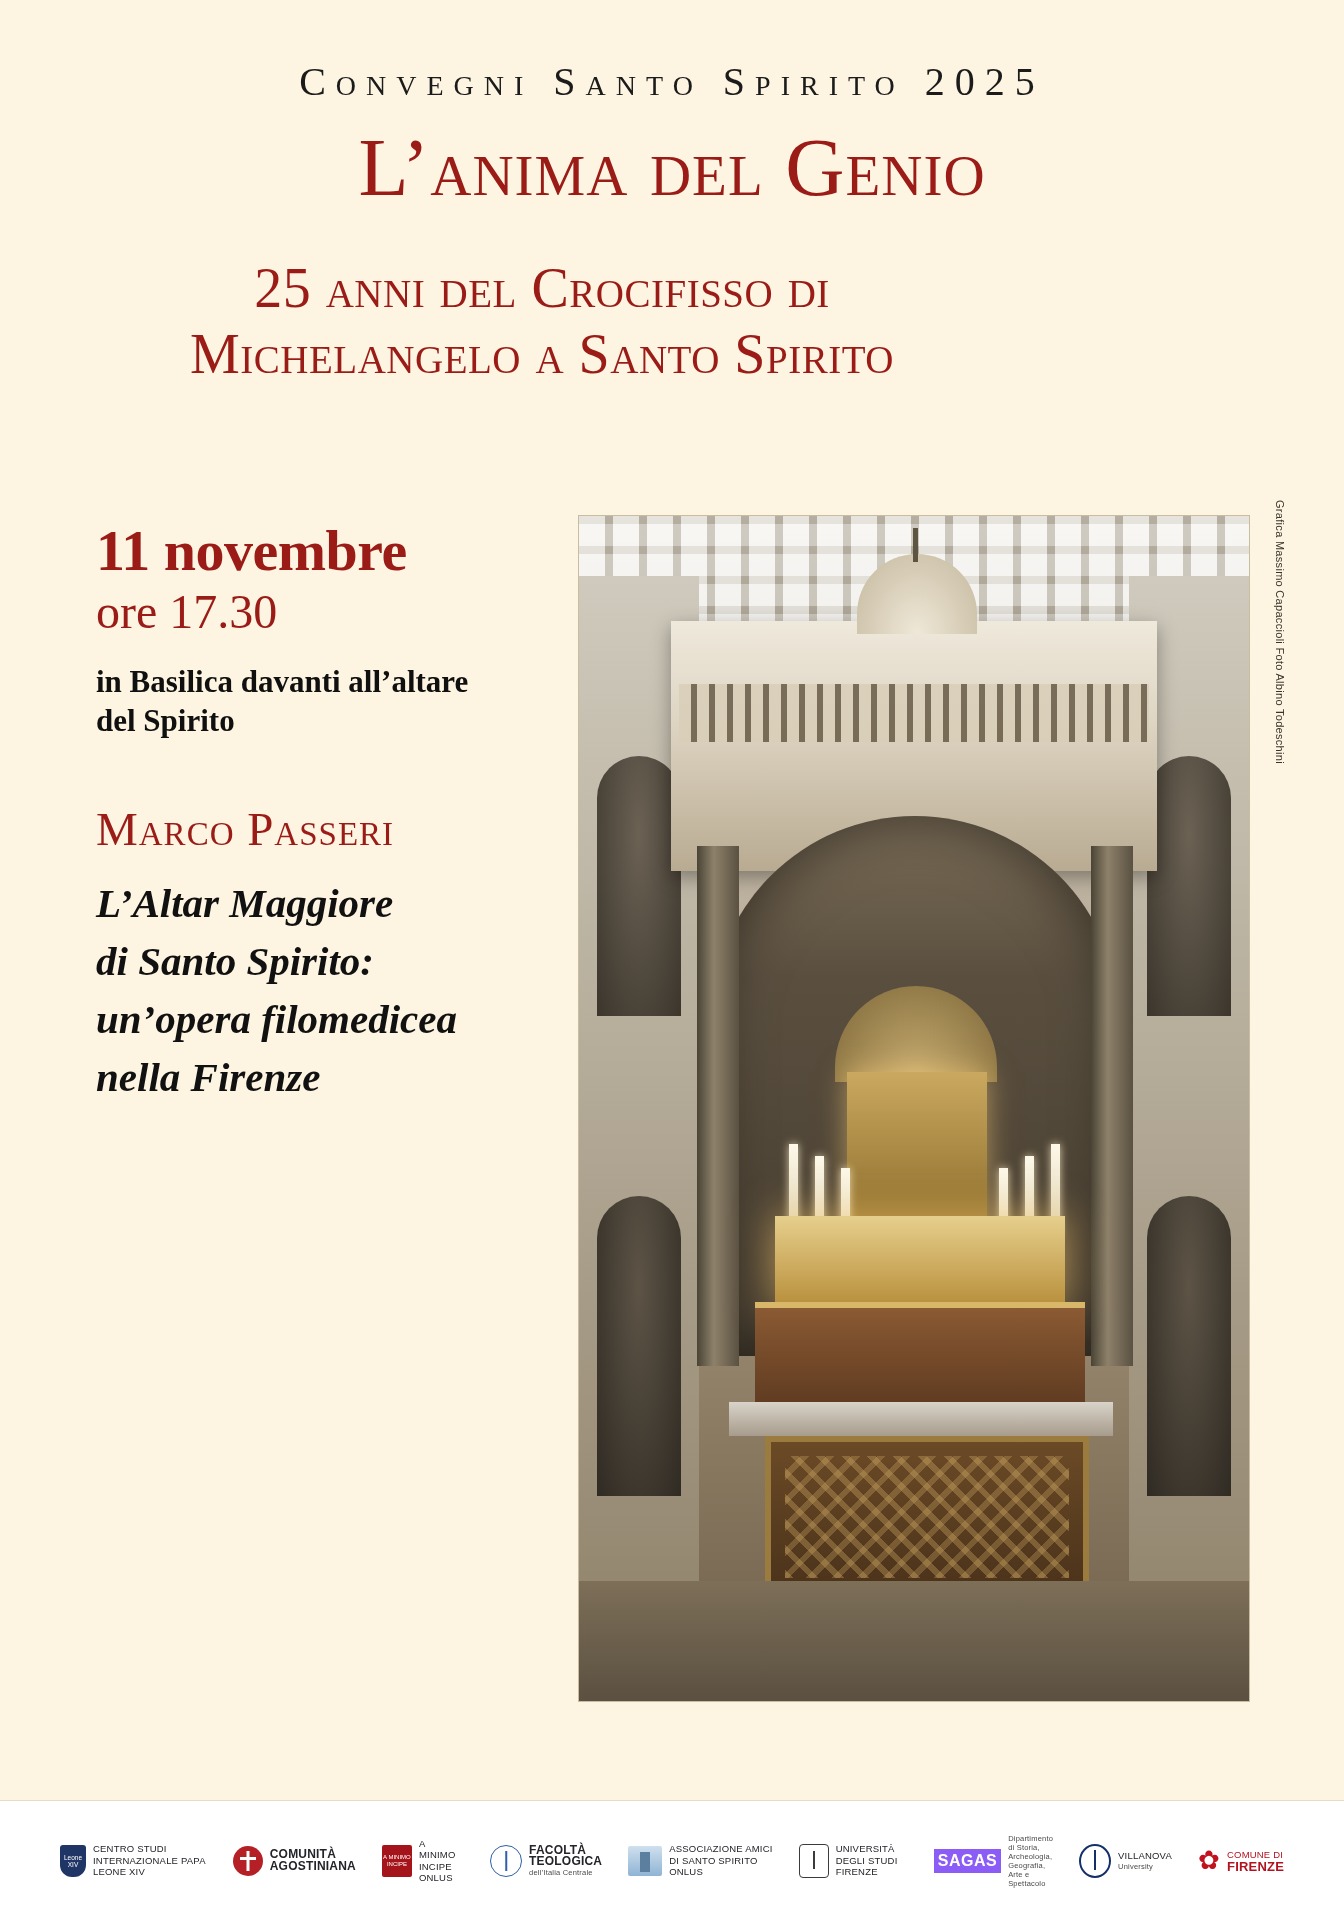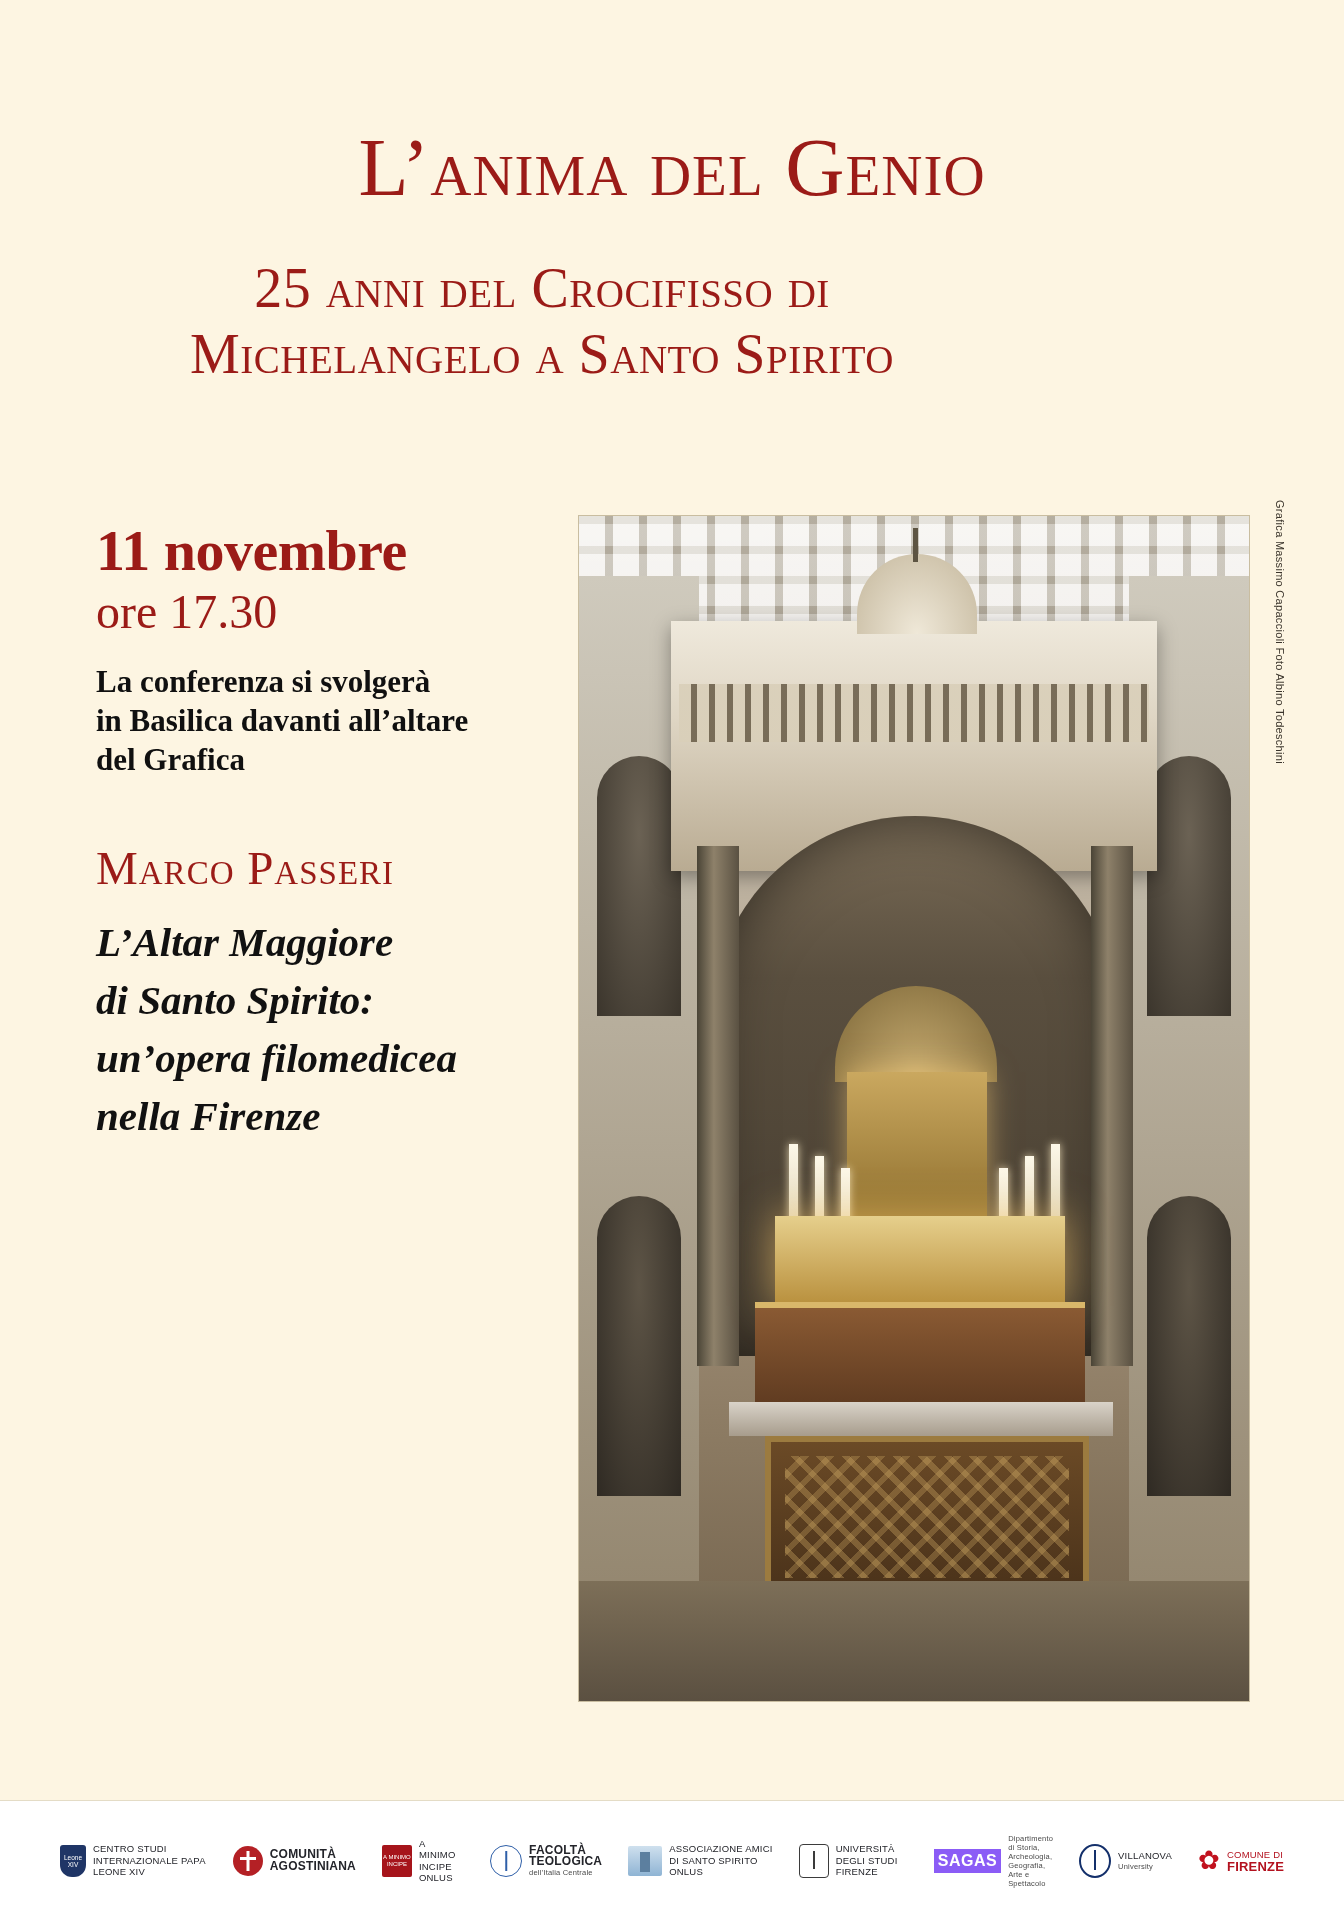--- a/index.html
+++ b/index.html
@@ -467,35 +467,35 @@
     display: block;
     font-size: 13px;
     font-weight: bold;
   }
 </style>
 </head>
 <body>
 
 <div class="poster">
 
+  <div class="series-line">Convegni Santo Spirito 2025</div>
 
   <div class="main-title">L’anima del Genio</div>
 
   <div class="sub-title">
     <span class="l1">25 anni del Crocifisso di</span>
     <span class="l2">Michelangelo a Santo Spirito</span>
   </div>
 
   <div class="left-col">
     <div class="date">11 novembre</div>
     <div class="time">ore 17.30</div>
     <div class="venue">
-      <div>La conferenza si svolgerà</div>
       <div>in Basilica davanti all’altare</div>
-      <div>del Grafica</div>
+      <div>del Spirito</div>
     </div>
 
     <div class="speaker">Marco Passeri</div>
     <div class="talk-title">
       <span>L’Altar Maggiore</span>
       <span>di Santo Spirito:</span>
       <span>un’opera filomedicea</span>
       <span>nella Firenze</span>
     </div>
   </div>

